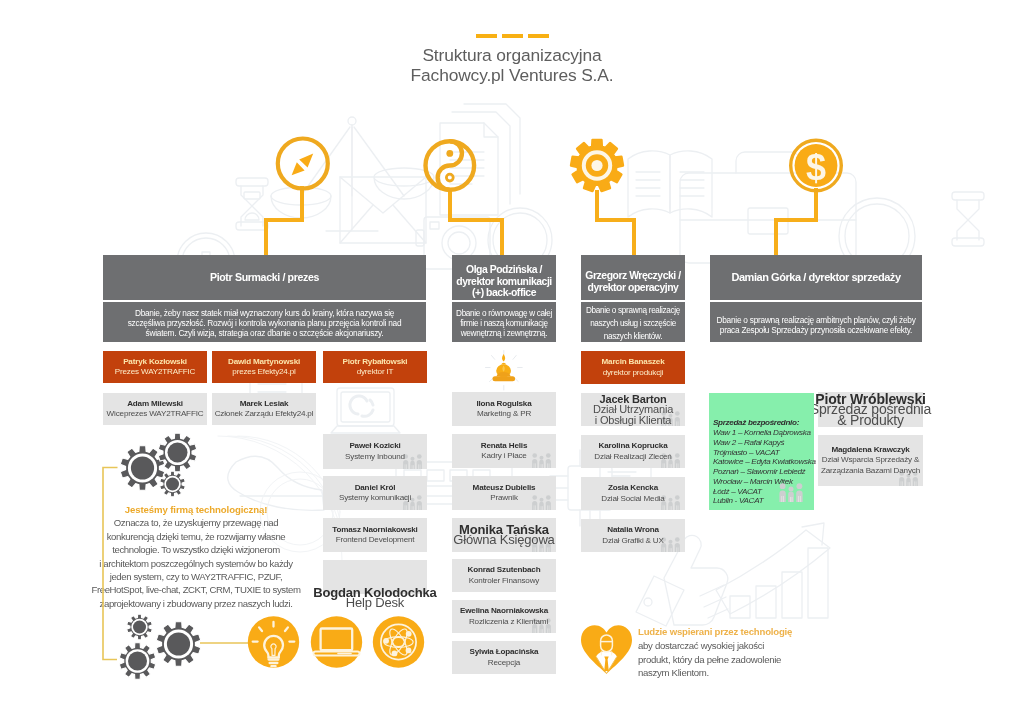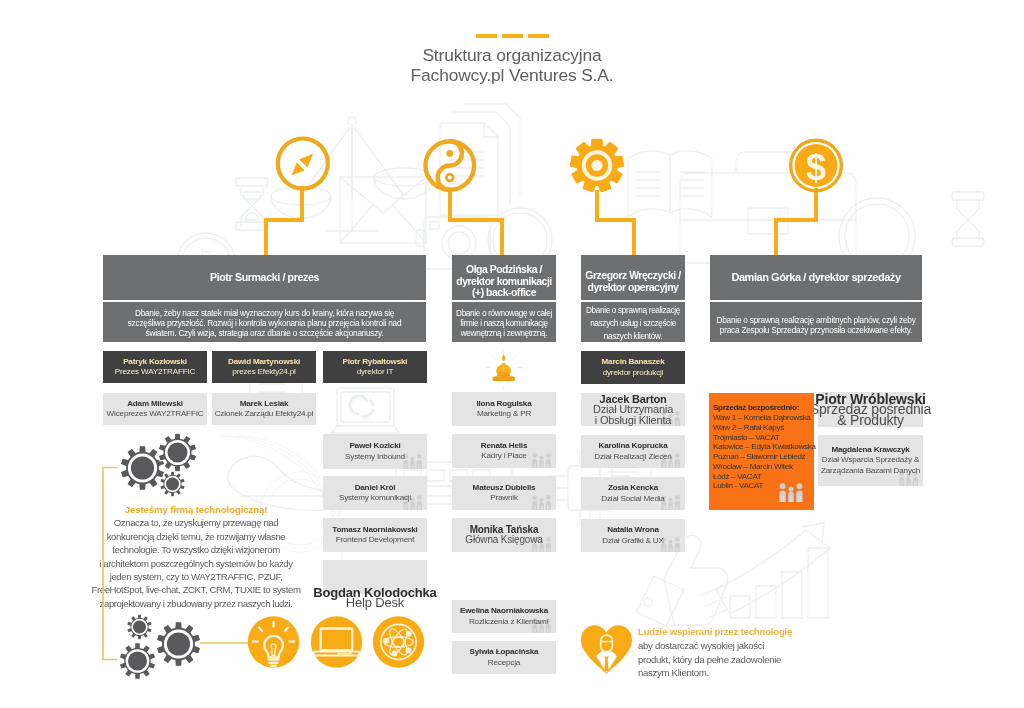--- a/index.html
+++ b/index.html
@@ -24,30 +24,30 @@
   .exec .ebody{position:absolute;left:0;right:0;bottom:0;
      display:flex;align-items:center;justify-content:center;flex-direction:column;
      color:#ffffff;text-align:center;padding:0 5px;box-sizing:border-box;}
   .exec .ebody span.nw{white-space:nowrap;}
   .exec .hr{position:absolute;left:0;right:0;height:2px;background:#ffffff;}
 
   .pbox{position:absolute;z-index:3;box-sizing:border-box;
         display:flex;flex-direction:column;align-items:center;justify-content:center;
         text-align:center;}
   .pbox.gray{background:#e4e4e4;}
-  .pbox.orange{background:#404040;}
+  .pbox.orange{background:#c2410c;}
   .pbox .n{font-weight:bold;color:#2f2f2f;white-space:nowrap;}
   .pbox .r{color:#4d4d4d;white-space:nowrap;}
   .pbox.orange .n{color:#fce5ac;}
   .pbox.orange .r{color:#fdeeca;}
   .ppl{position:absolute;right:4px;bottom:0px;pointer-events:none;z-index:1;}
   .pbox .tx{position:relative;z-index:2;}
 
-  #salesbox{position:absolute;z-index:3;background:#f97316;box-sizing:border-box;
-            padding:9px 0 0 4px;}
+  #salesbox{position:absolute;z-index:3;background:#86efac;box-sizing:border-box;
+            padding:24px 0 0 4px;font-style:italic;}
   #salesbox .sh{font-weight:bold;color:#2f2f2f;font-size:8.1px;line-height:11.1px;letter-spacing:-0.32px;white-space:nowrap;}
   #salesbox .si{color:#343434;font-size:8.1px;line-height:9.75px;letter-spacing:-0.32px;white-space:nowrap;}
 
   #tech{position:absolute;z-index:3;text-align:center;}
   #tech .h{color:#eca92a;font-weight:bold;font-size:9.6px;line-height:13.4px;letter-spacing:-0.1px;white-space:nowrap;}
   #tech .p{color:#5b5b5b;font-size:9.6px;line-height:13.4px;letter-spacing:-0.4px;white-space:nowrap;}
 
   #people{position:absolute;z-index:3;}
   #people .h{color:#eeb24a;font-weight:bold;font-size:9.6px;line-height:14.2px;letter-spacing:-0.2px;white-space:nowrap;}
   #people .p{color:#5b5b5b;font-size:9.6px;line-height:13.3px;letter-spacing:-0.3px;white-space:nowrap;}
@@ -536,23 +536,29 @@
           <circle cx="21.4" cy="5.2" r="2.9"></circle>
           <path d="M18.2 21v-8.2a3.2 3.2 0 0 1 6.4 0V21z"></path>
           <rect x="3.3" y="15" width="0.9" height="6" fill="#e4e4e4"></rect>
           <rect x="5.1" y="15" width="0.9" height="6" fill="#e4e4e4"></rect>
           <rect x="12.0" y="16" width="0.9" height="5" fill="#e4e4e4"></rect>
           <rect x="13.6" y="16" width="0.9" height="5" fill="#e4e4e4"></rect>
           <rect x="20.1" y="15" width="0.9" height="6" fill="#e4e4e4"></rect>
           <rect x="21.9" y="15" width="0.9" height="6" fill="#e4e4e4"></rect>
         </g>
       </svg>
-  <div class="tx" style="font-size:10px;line-height:10.2px;letter-spacing:-0.18px;">
+  <div class="tx" style="font-size:13px;line-height:10.2px;letter-spacing:-0.18px;">
         <div class="n">Monika Tańska</div>
         <div class="r">Główna Księgowa</div>
+      </div>
+</div>
+<div class="pbox gray" style="left:452px;top:559px;width:104px;height:33px;">
+  <div class="tx" style="font-size:8.1px;line-height:10.2px;letter-spacing:-0.18px;">
+        <div class="n">Konrad Szutenbach</div>
+        <div class="r">Kontroler Finansowy</div>
       </div>
 </div>
 <div class="pbox gray" style="left:452px;top:600px;width:104px;height:33px;">
   <svg class="ppl" width="21" height="17.5" viewBox="0 0 26 21">
         <g fill="#cdcfd0">
           <circle cx="4.6" cy="5.2" r="2.9"></circle>
           <path d="M1.4 21v-8.2a3.2 3.2 0 0 1 6.4 0V21z"></path>
           <circle cx="13" cy="8.0" r="2.5"></circle>
           <path d="M10.2 21v-7.6a2.8 2.8 0 0 1 5.6 0V21z"></path>
           <circle cx="21.4" cy="5.2" r="2.9"></circle>

